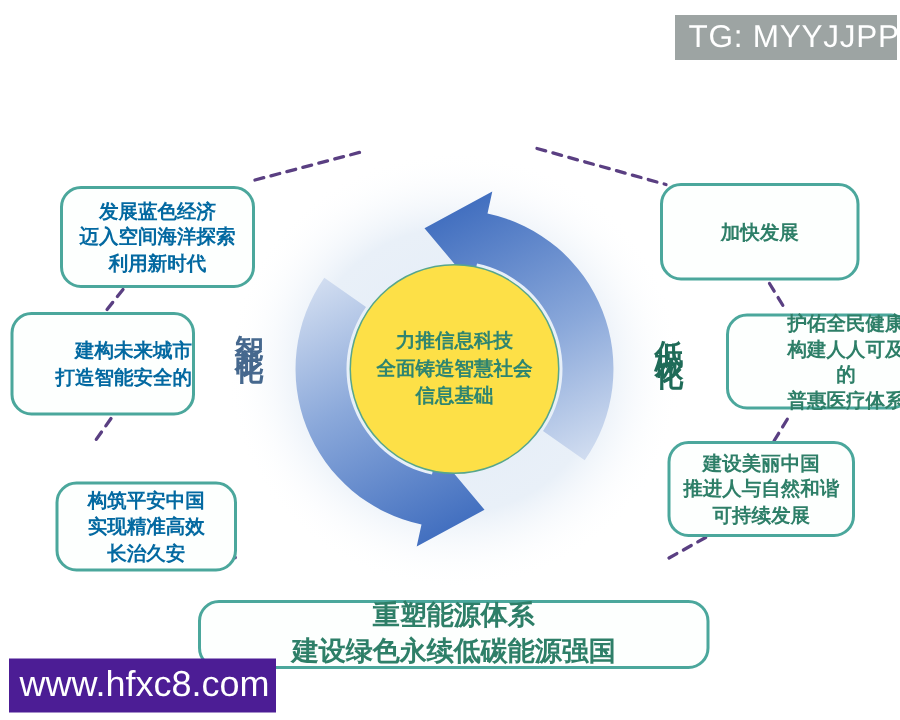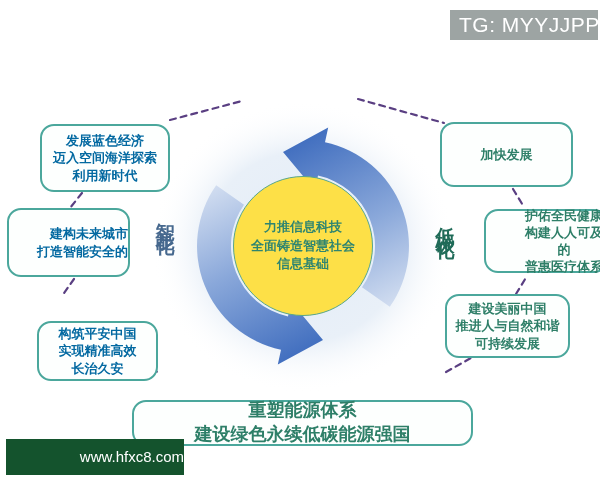--- a/index.html
+++ b/index.html
@@ -18,22 +18,22 @@
        justify-content:center;text-align:center;font-weight:bold;font-size:13px;
        line-height:1.45;color:#2f8570;}
   .vlabel{position:absolute;z-index:2;writing-mode:vertical-rl;text-orientation:upright;
           font-weight:bold;font-size:19px;letter-spacing:7px;}
   .vlabel.left{left:152px;top:208px;color:#46688e;}
   .vlabel.right{left:432px;top:212px;color:#1f6b58;}
   .badge{position:absolute;z-index:4;color:#fff;overflow:hidden;white-space:nowrap;}
   .badge.tg{left:450px;top:10px;width:148px;height:30px;background:#9da4a3;
             font-size:21px;line-height:30px;padding-left:9px;box-sizing:border-box;
             letter-spacing:0.5px;}
-  .badge.site{left:6px;top:439px;width:178px;height:36px;background:#14532d;
-              font-size:15px;line-height:36px;padding-left:7px;box-sizing:border-box;text-align:right;}
+  .badge.site{left:6px;top:439px;width:178px;height:36px;background:#4c1d95;
+              font-size:24px;line-height:36px;padding-left:7px;box-sizing:border-box;}
 </style>
 </head>
 <body>
 
 <div id="stage">
 
   <svg class="layer" width="600" height="480" viewBox="0 0 600 480">
     <defs>
       <radialGradient id="halo" cx="50%" cy="50%" r="50%">
         <stop offset="0%" stop-color="#e3ecf7"></stop>

